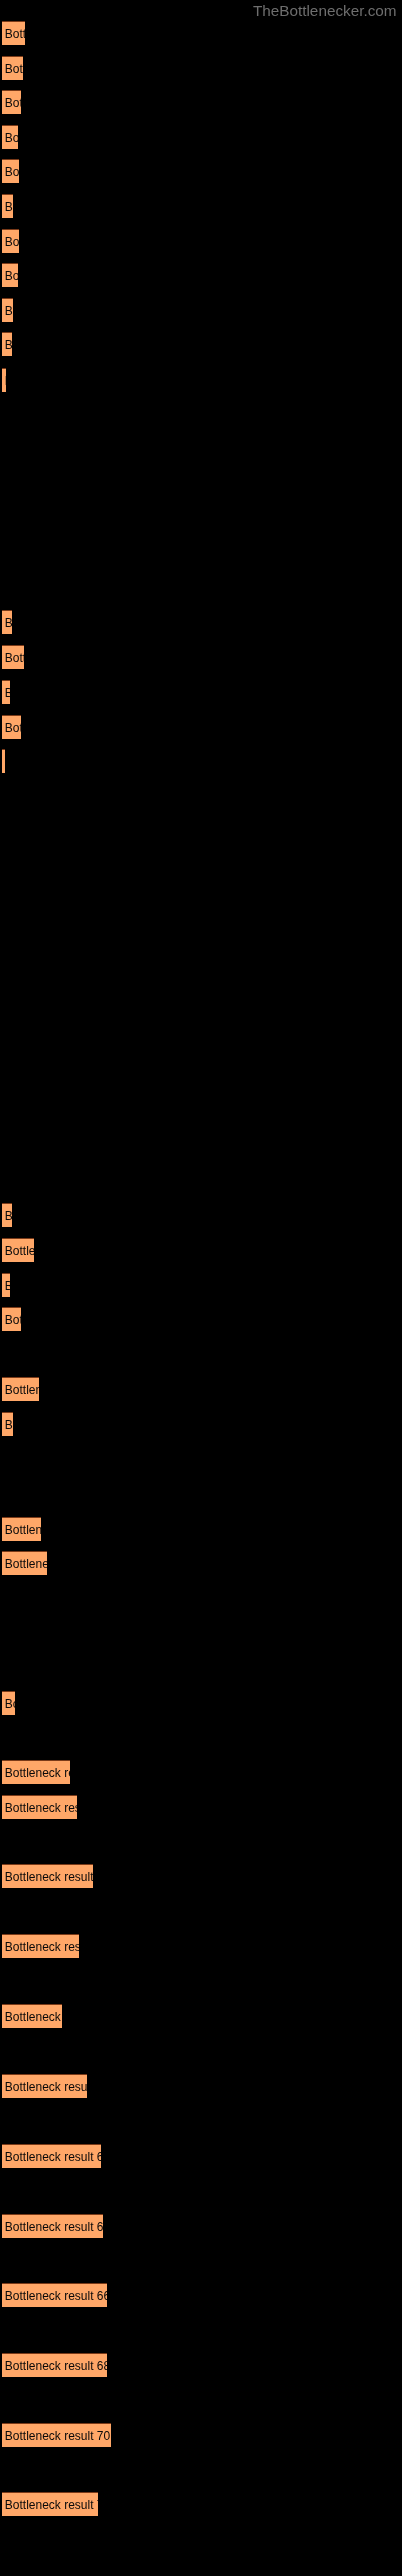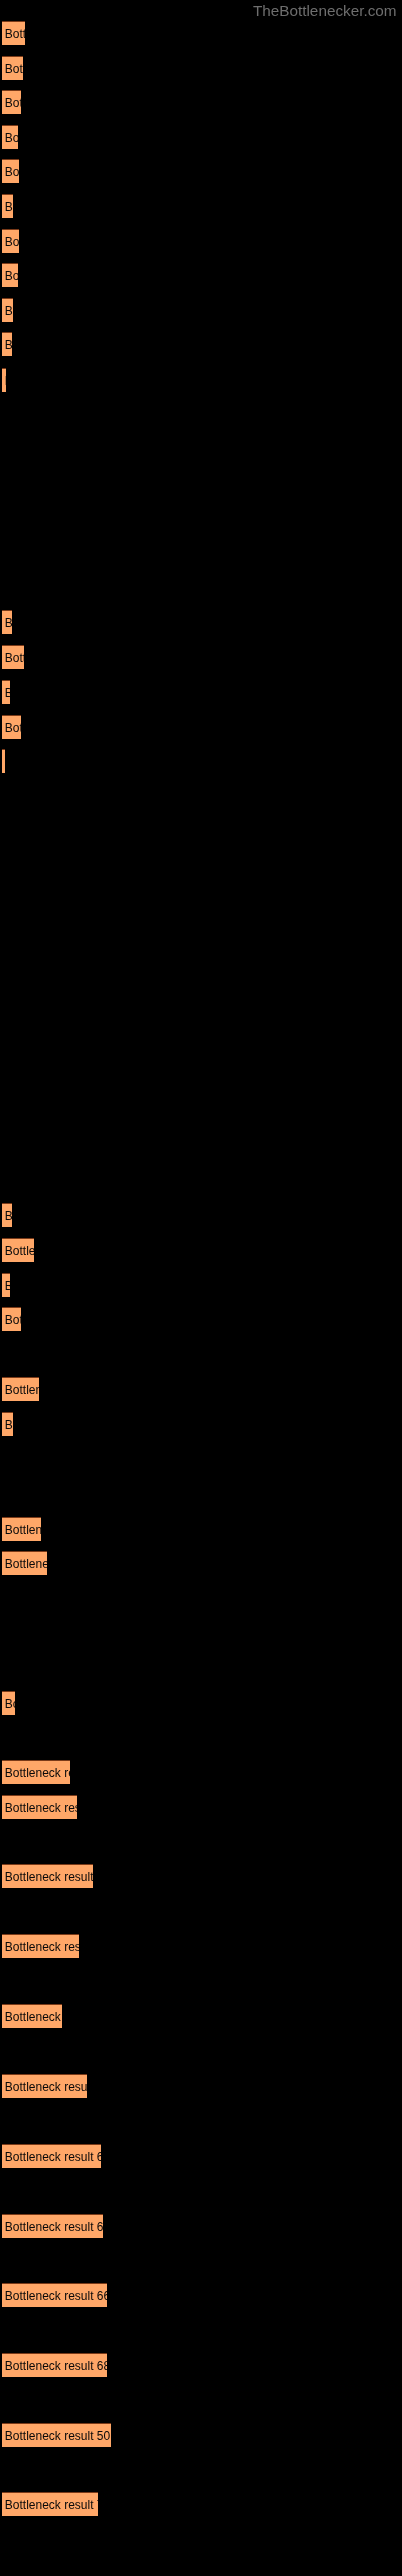--- a/index.html
+++ b/index.html
@@ -243,21 +243,21 @@
           <span class="bar-label">Bottleneck result 66</span>
         </div>
       </div>
       <div class="bar-row" style="top: 2353px; width: 105px;">
         <div class="bar-rect" style="width: 105px;">
           <span class="bar-label">Bottleneck result 68</span>
         </div>
       </div>
       <div class="bar-row" style="top: 2423px; width: 109px;">
         <div class="bar-rect" style="width: 109px;">
-          <span class="bar-label">Bottleneck result 50</span>
+          <span class="bar-label">Bottleneck result 70</span>
         </div>
       </div>
       <div class="bar-row" style="top: 2492px; width: 96px;">
         <div class="bar-rect" style="width: 96px;">
           <span class="bar-label">Bottleneck result 72</span>
         </div>
       </div>
     </div>
 
 </div>

